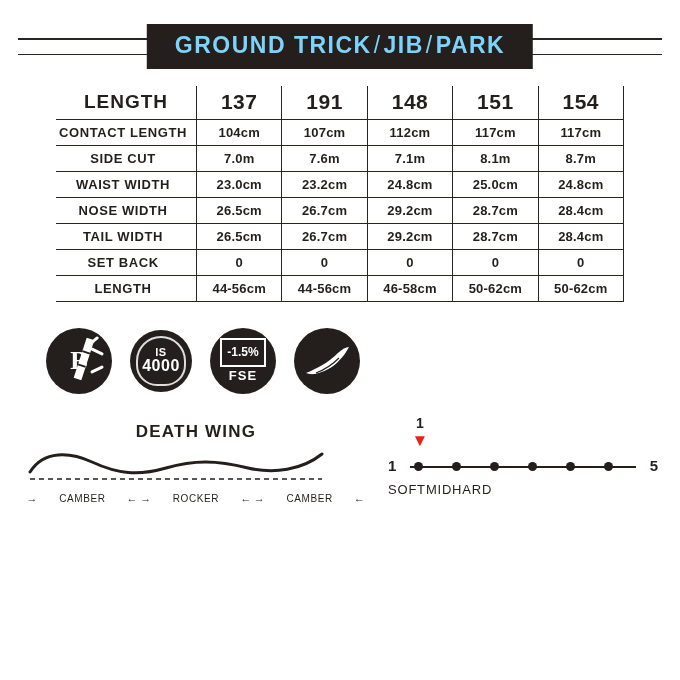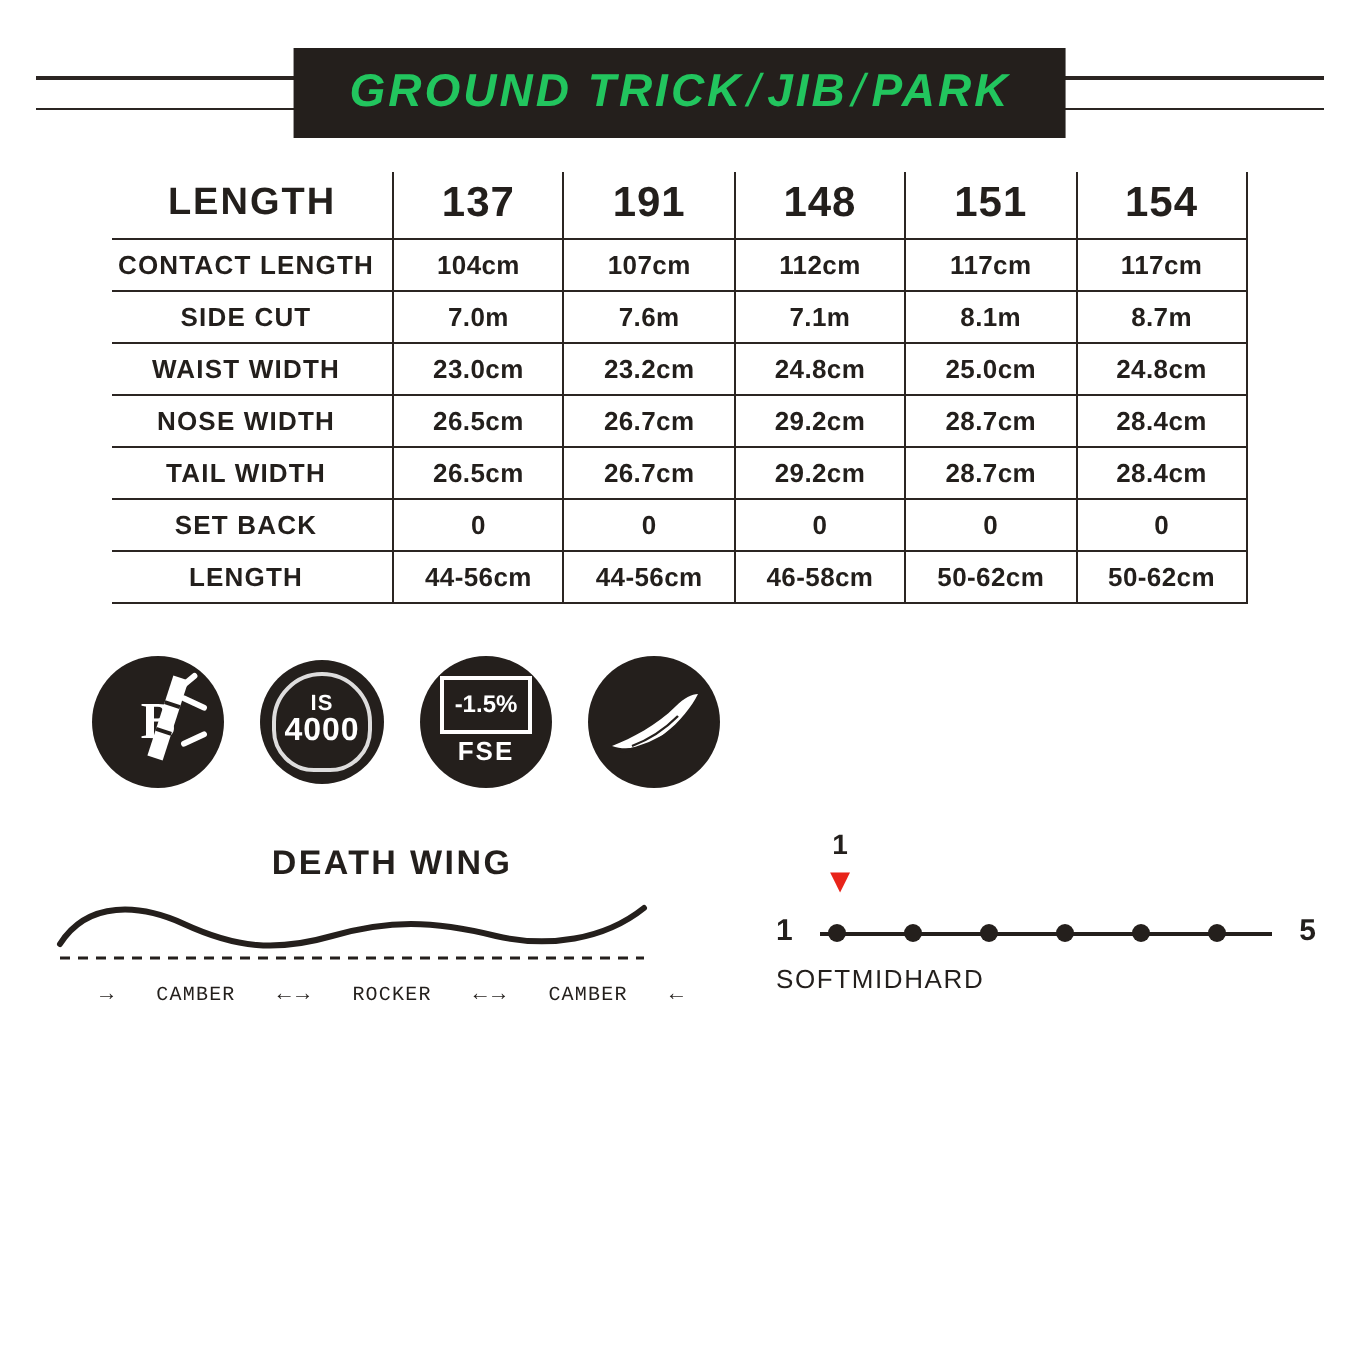--- a/index.html
+++ b/index.html
@@ -34,28 +34,27 @@
     top: 46px;
     height: 1px;
     background: #2b2522;
   }
   .header-banner {
     position: absolute;
     left: 50%;
     top: 16px;
     transform: translateX(-50%);
     background: #241f1c;
-    color: #22c55e;
+    color: #7dd3fc;
     padding: 8px 28px 10px 28px;
     font-size: 23px;
     font-weight: bold;
     letter-spacing: 1.5px;
     white-space: nowrap;
     font-family: "Liberation Sans", sans-serif;
-    font-style: italic;
   }
   .header-banner .sep {
     font-weight: normal;
     padding: 0 2px;
   }
 
   
   .table-wrap {
     margin: 6px 56px 0 56px;
   }
@@ -216,21 +215,20 @@
     justify-content: center;
     gap: 2px;
     margin-top: 6px;
     font-size: 10px;
     letter-spacing: 0.6px;
   }
   .camber-legend .seg {
     display: flex;
     align-items: center;
     gap: 19px;
-    font-family: Liberation Mono, monospace;
   }
   .arrow-l::before { content: "\2190"; font-size: 11px; }
   .arrow-r::after  { content: "\2192"; font-size: 11px; }
   .legtext { padding: 0 2px; }
 
   .flex-block {
     margin-left: 22px;
     position: relative;
     width: 270px;
   }

